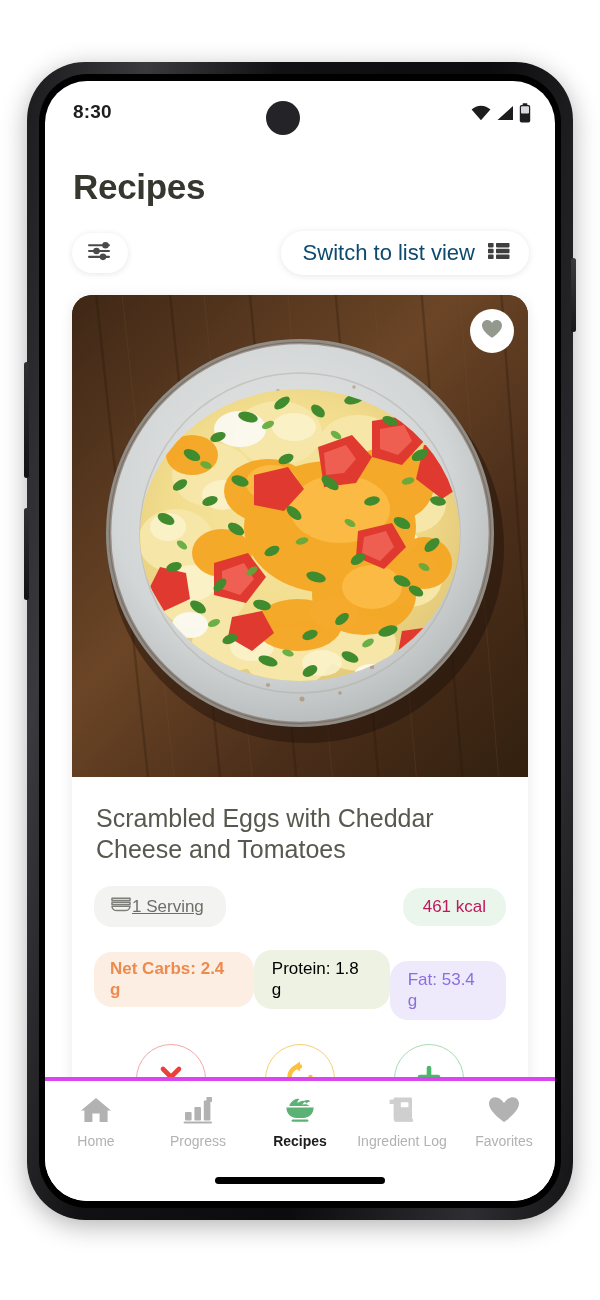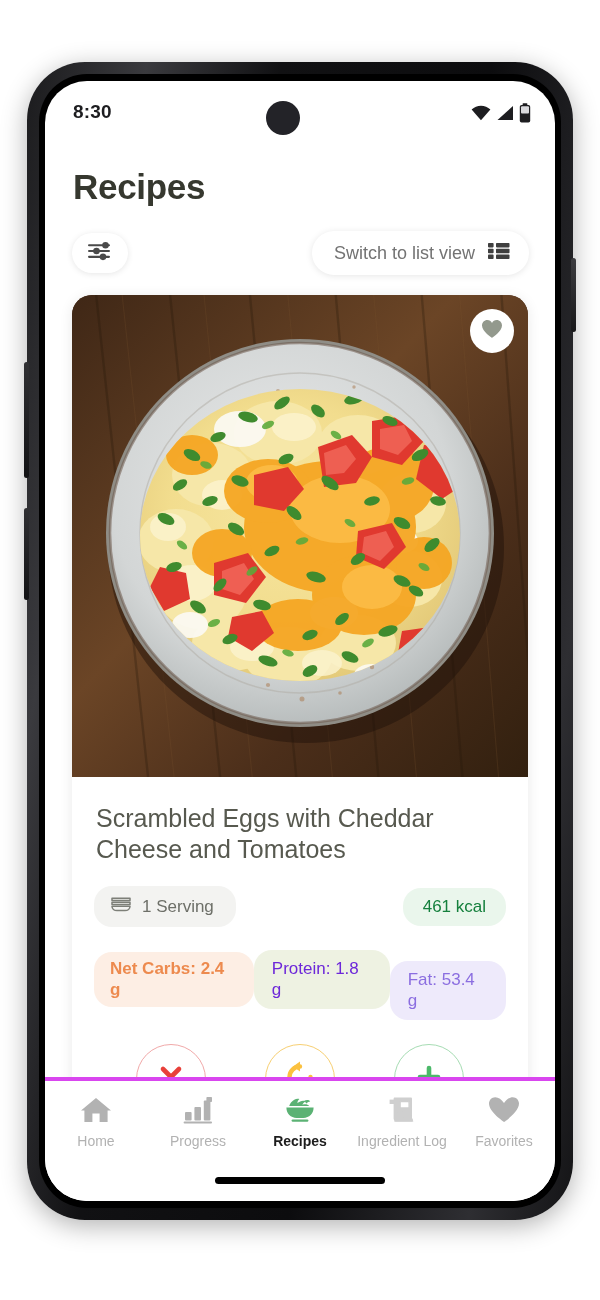--- a/index.html
+++ b/index.html
@@ -104,21 +104,21 @@
     position: absolute; right: 26px; top: 0px;
     height: 44px;
     border-radius: 22px;
     background: #ffffff;
     box-shadow: 0 1px 7px rgba(0,0,0,0.10);
     display: flex; align-items: center; gap: 12px;
     padding: 0 18px 0 22px;
     cursor: pointer;
   }
   #list-view-label {
-    font-size: 18px; color: #737373;
+    font-size: 22px; color: #0c4a6e;
   }
 
   
   #recipe-card {
     position: absolute; left: 27px; top: 214px;
     width: 456px; height: 818px;
     border-radius: 20px;
     background: #ffffff;
     box-shadow: 0 2px 14px rgba(0,0,0,0.09);
     overflow: hidden;
@@ -150,32 +150,32 @@
 
   .chip {
     border-radius: 18px;
     display: inline-flex; align-items: center;
     font-size: 17px;
     padding: 7px 16px;
     line-height: 1.2;
   }
   #serving-chip {
     background: #f3f3f1; color: #6d6f68;
-    gap: 10px; padding: 8px 22px 8px 16px;
+    padding: 8px 22px 8px 16px; text-decoration: underline;
   }
   #kcal-chip {
-    background: #eaf6ec; color: #15803d;
+    background: #eaf6ec; color: #be185d;
     padding: 9px 20px;
   }
   #carbs-chip {
     background: #fdeee4; color: #ed8a4e;
     max-width: 128px; padding: 7px 16px; font-weight: bold;
   }
   #protein-chip {
-    background: #eef2e2; color: #6d28d9;
+    background: #eef2e2; color: #000000;
     padding: 9px 18px;
   }
   #fat-chip {
     background: #eeeafb; color: #8b6ee0;
     padding: 9px 18px;
     margin-top: 22px;
   }
 
   #action-row {
     display: flex; align-items: center; justify-content: space-around;

